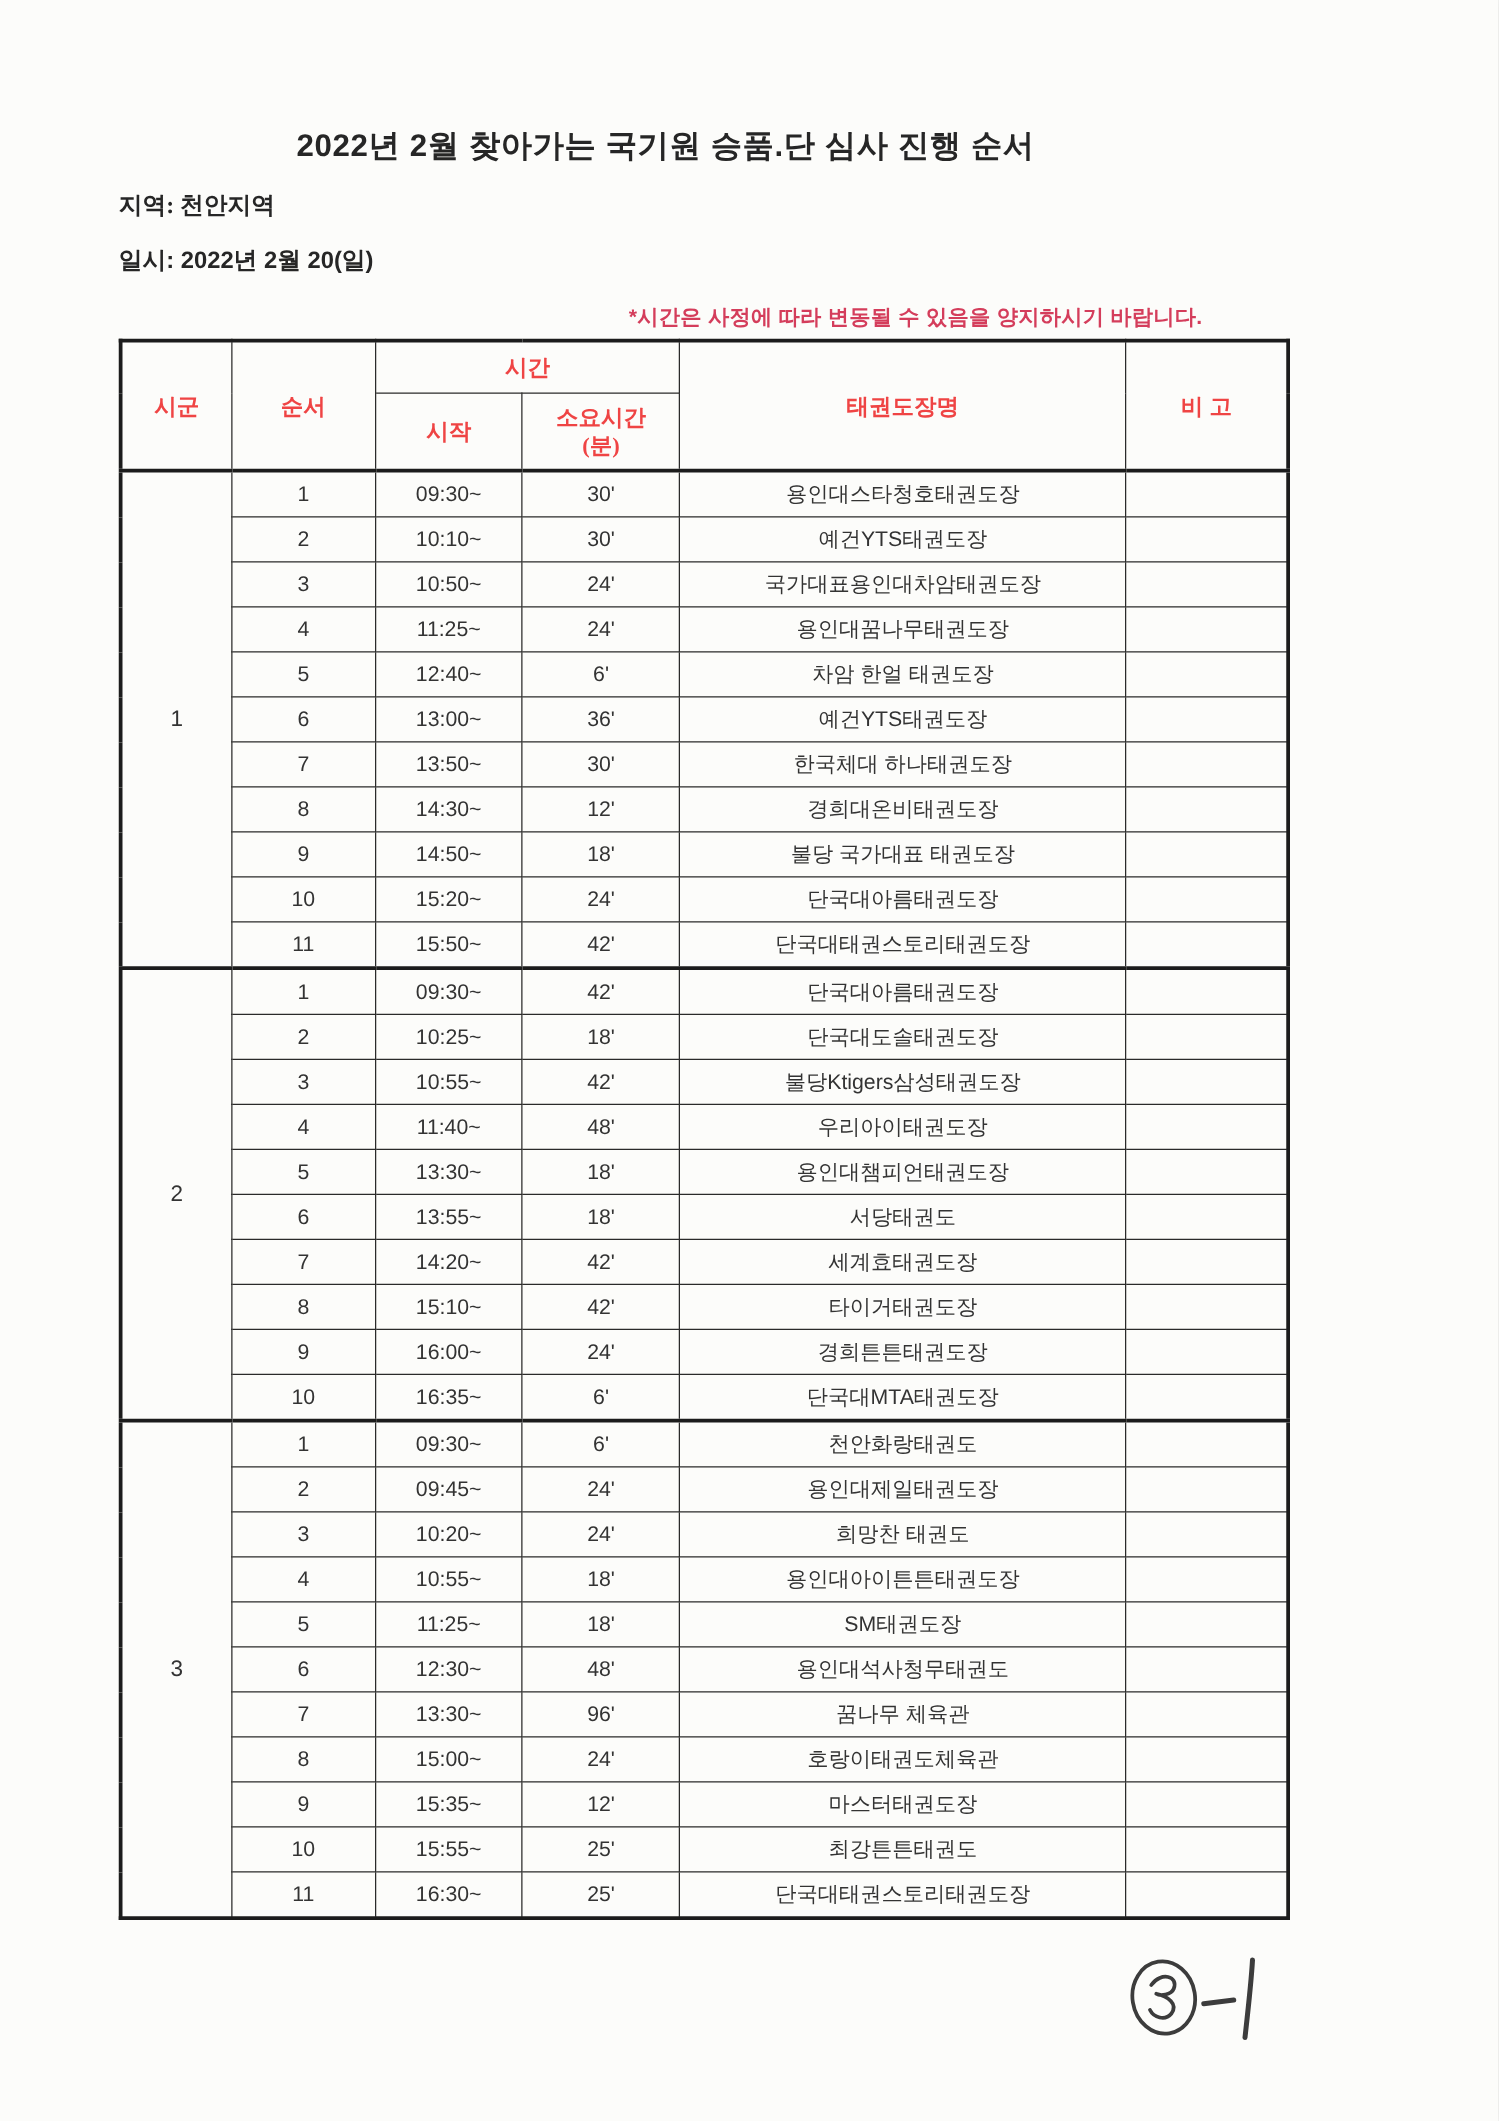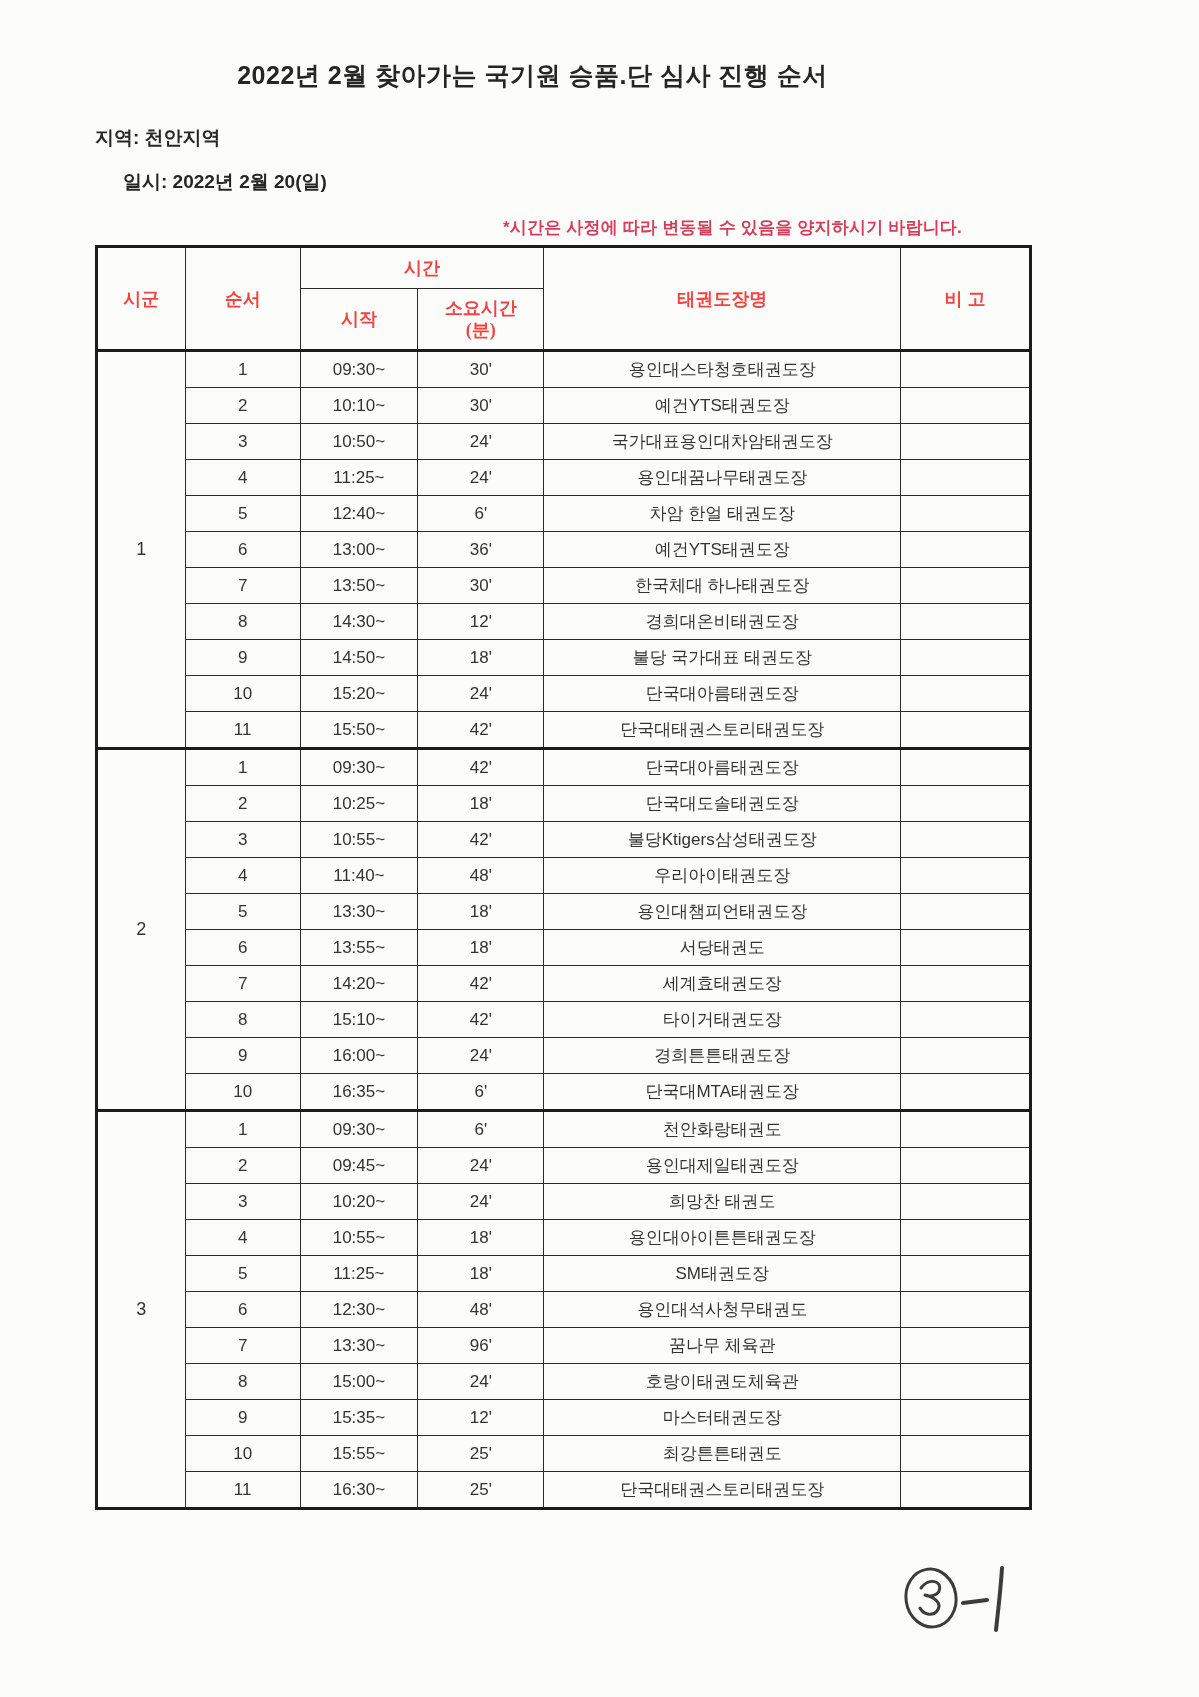--- a/index.html
+++ b/index.html
@@ -11,35 +11,35 @@
     background: #fcfcfa;
     font-family: "Liberation Sans", sans-serif;
     color: #2d2d2d;
     overflow: hidden;
     box-shadow: 0 0 6px rgba(0,0,0,.15);
   }
   .content { position: absolute; left: 95px; top: 0; width: 937px; }
 
   .doc-title {
     margin: 0;
-    padding-top: 59px;
+    padding-top: 100px;
     padding-right: 62px;
     text-align: center;
     font-size: 25px;
     font-weight: bold;
     letter-spacing: 0.5px;
     color: #262626;
   }
   .meta-line {
     font-size: 19px;
     font-weight: bold;
     color: #262626;
   }
-  .meta-region { margin-top: 33px; }
-  .meta-date   { margin-top: 18px; margin-left: 28px; }
+  .meta-region { margin-top: 18px; font-family: Liberation Serif, serif; }
+  .meta-date   { margin-top: 18px; }
 
   .notice {
     margin-top: 21px;
     margin-bottom: 6px;
     padding-right: 70px;
     text-align: right;
     font-size: 17px;
     font-weight: bold;
     letter-spacing: 0.2px;
   }

